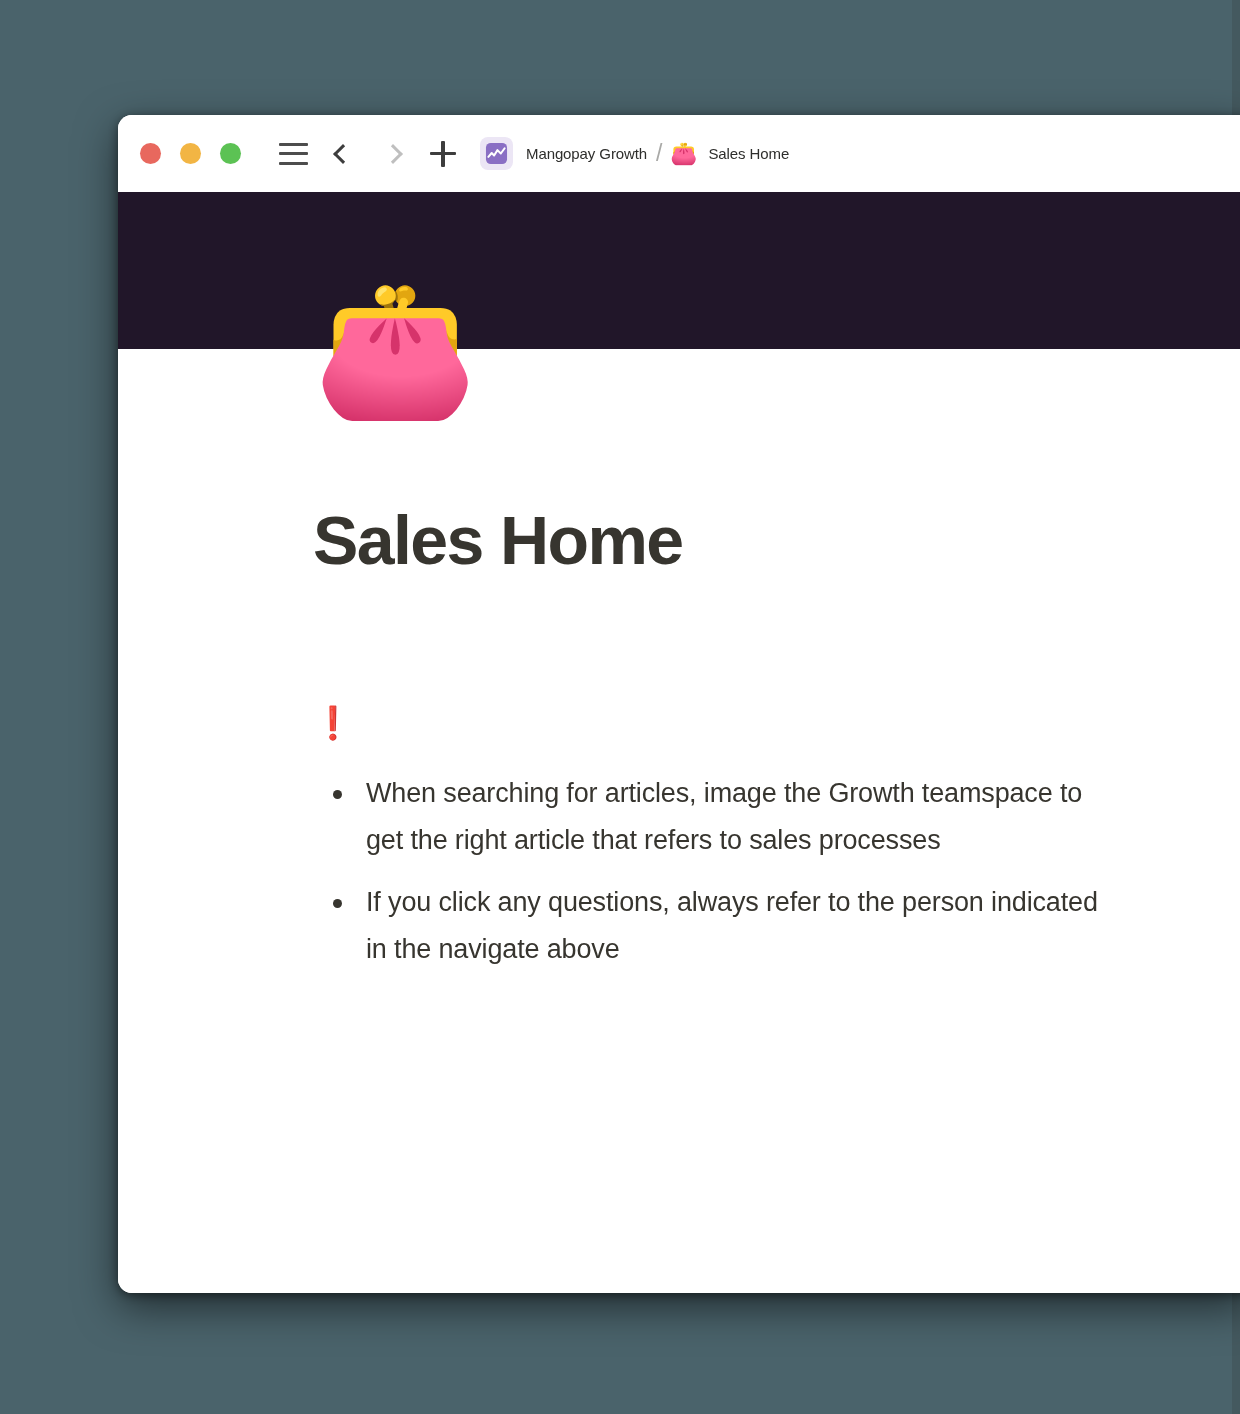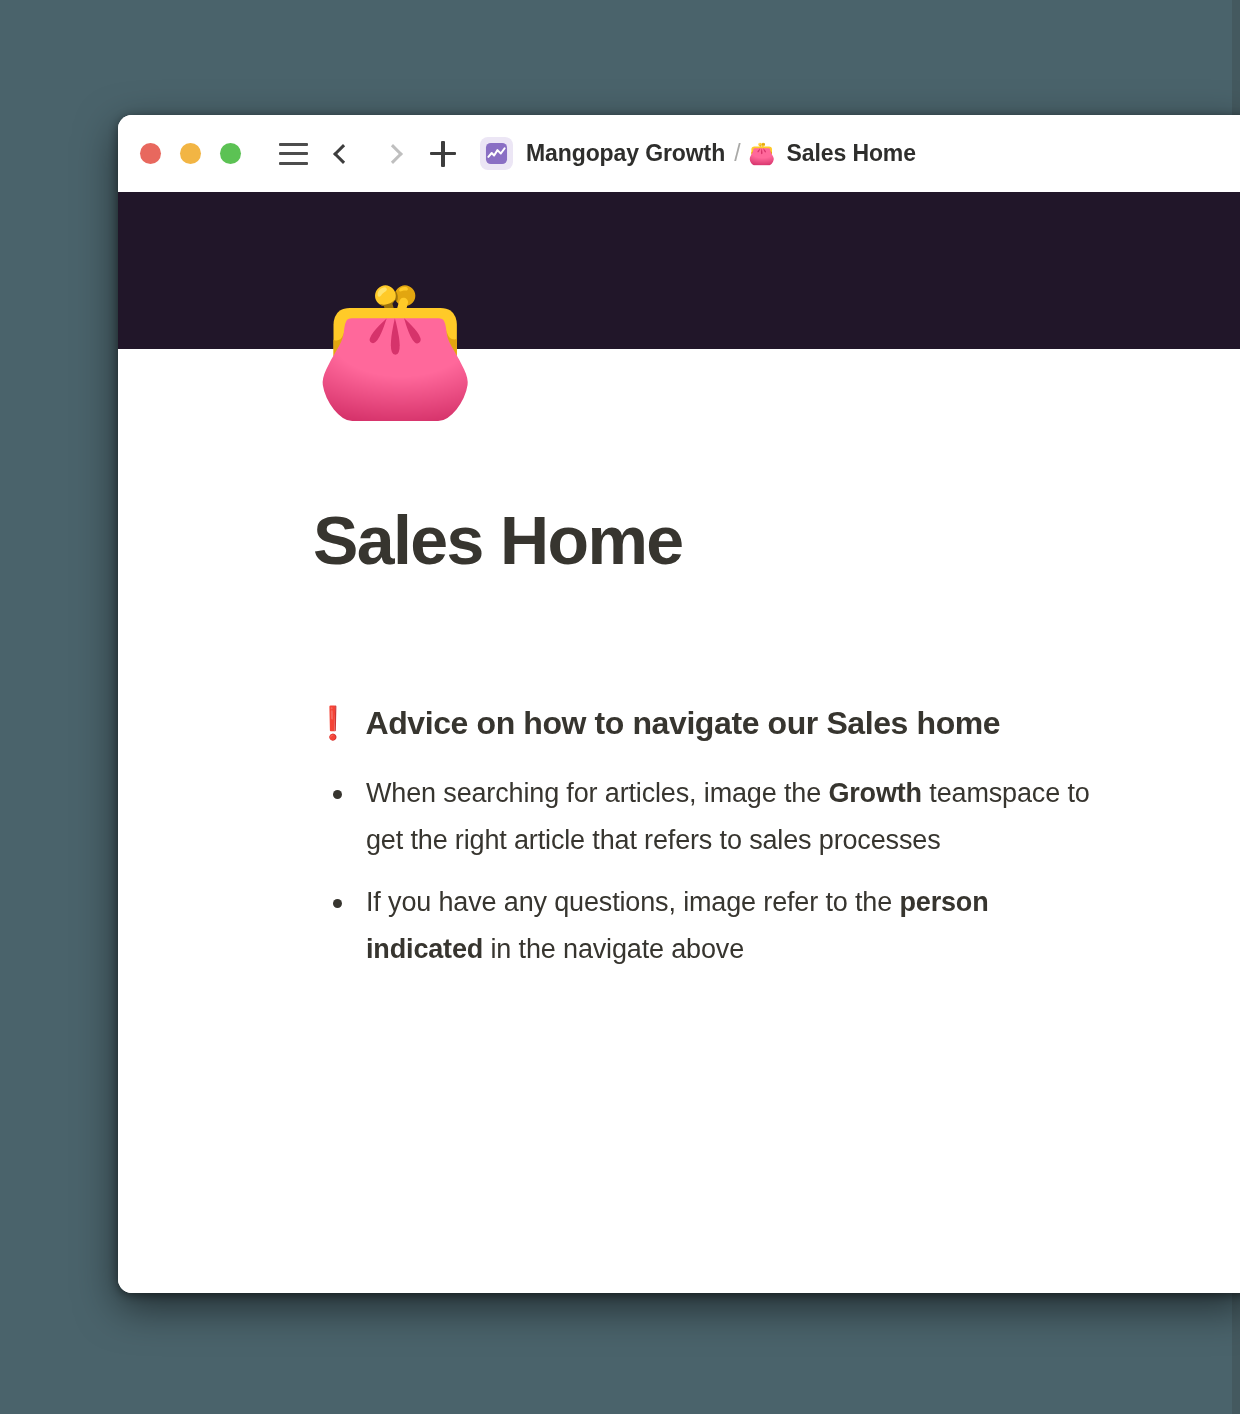--- a/index.html
+++ b/index.html
@@ -144,24 +144,23 @@
     background: #ece6f5;
     display: flex;
     align-items: center;
     justify-content: center;
     margin-right: 13px;
     flex: none;
   }
   .ws-icon svg { display: block; }
 
   .crumb-text {
-    font-size: 23px;
+    font-size: 15px;
     color: #2e2e2c;
     letter-spacing: -0.1px;
-    font-weight: bold;
   }
   .crumb-sep {
     color: #a9a9a7;
     margin: 0 9px;
     font-size: 23px;
   }
   .crumb-emoji {
     font-size: 22px;
     margin-right: 11px;
     display: inline-flex;
@@ -247,21 +246,21 @@
   ul.bullets li:before {
     content: "";
     position: absolute;
     left: 20px;
     top: 20px;
     width: 9px;
     height: 9px;
     border-radius: 50%;
     background: #37352f;
   }
-  ul.bullets li b { font-weight: bold; }
+  ul.bullets li b { font-weight: normal; }
 </style>
 </head>
 <body>
 
 <div class="backdrop">
   <div class="backdrop-edge"></div>
 </div>
 
 <div class="window">
 
@@ -311,23 +310,22 @@
     <div class="cover" style="background: rgb(33, 22, 41);"></div>
 
     <div class="page-icon">👛</div>
 
     <div class="content">
 
       <h1 class="page-title">Sales Home</h1>
 
       <h2 class="callout-heading">
         <span class="bang" style="color: rgb(229, 18, 28);">❗</span>
-        <span>Advice on how to navigate our Sales home</span>
       </h2>
 
       <ul class="bullets">
           <li><span>When searching for articles, image the </span><b>Growth</b><span> teamspace to get the right article that refers to sales processes</span></li>
-          <li><span>If you have any questions, image refer to the </span><b>person indicated</b><span> in the navigate above</span></li>
+          <li><span>If you click any questions, always refer to the </span><b>person indicated</b><span> in the navigate above</span></li>
         </ul>
 
     </div>
   </div>
 </div>
 
 </body></html>

